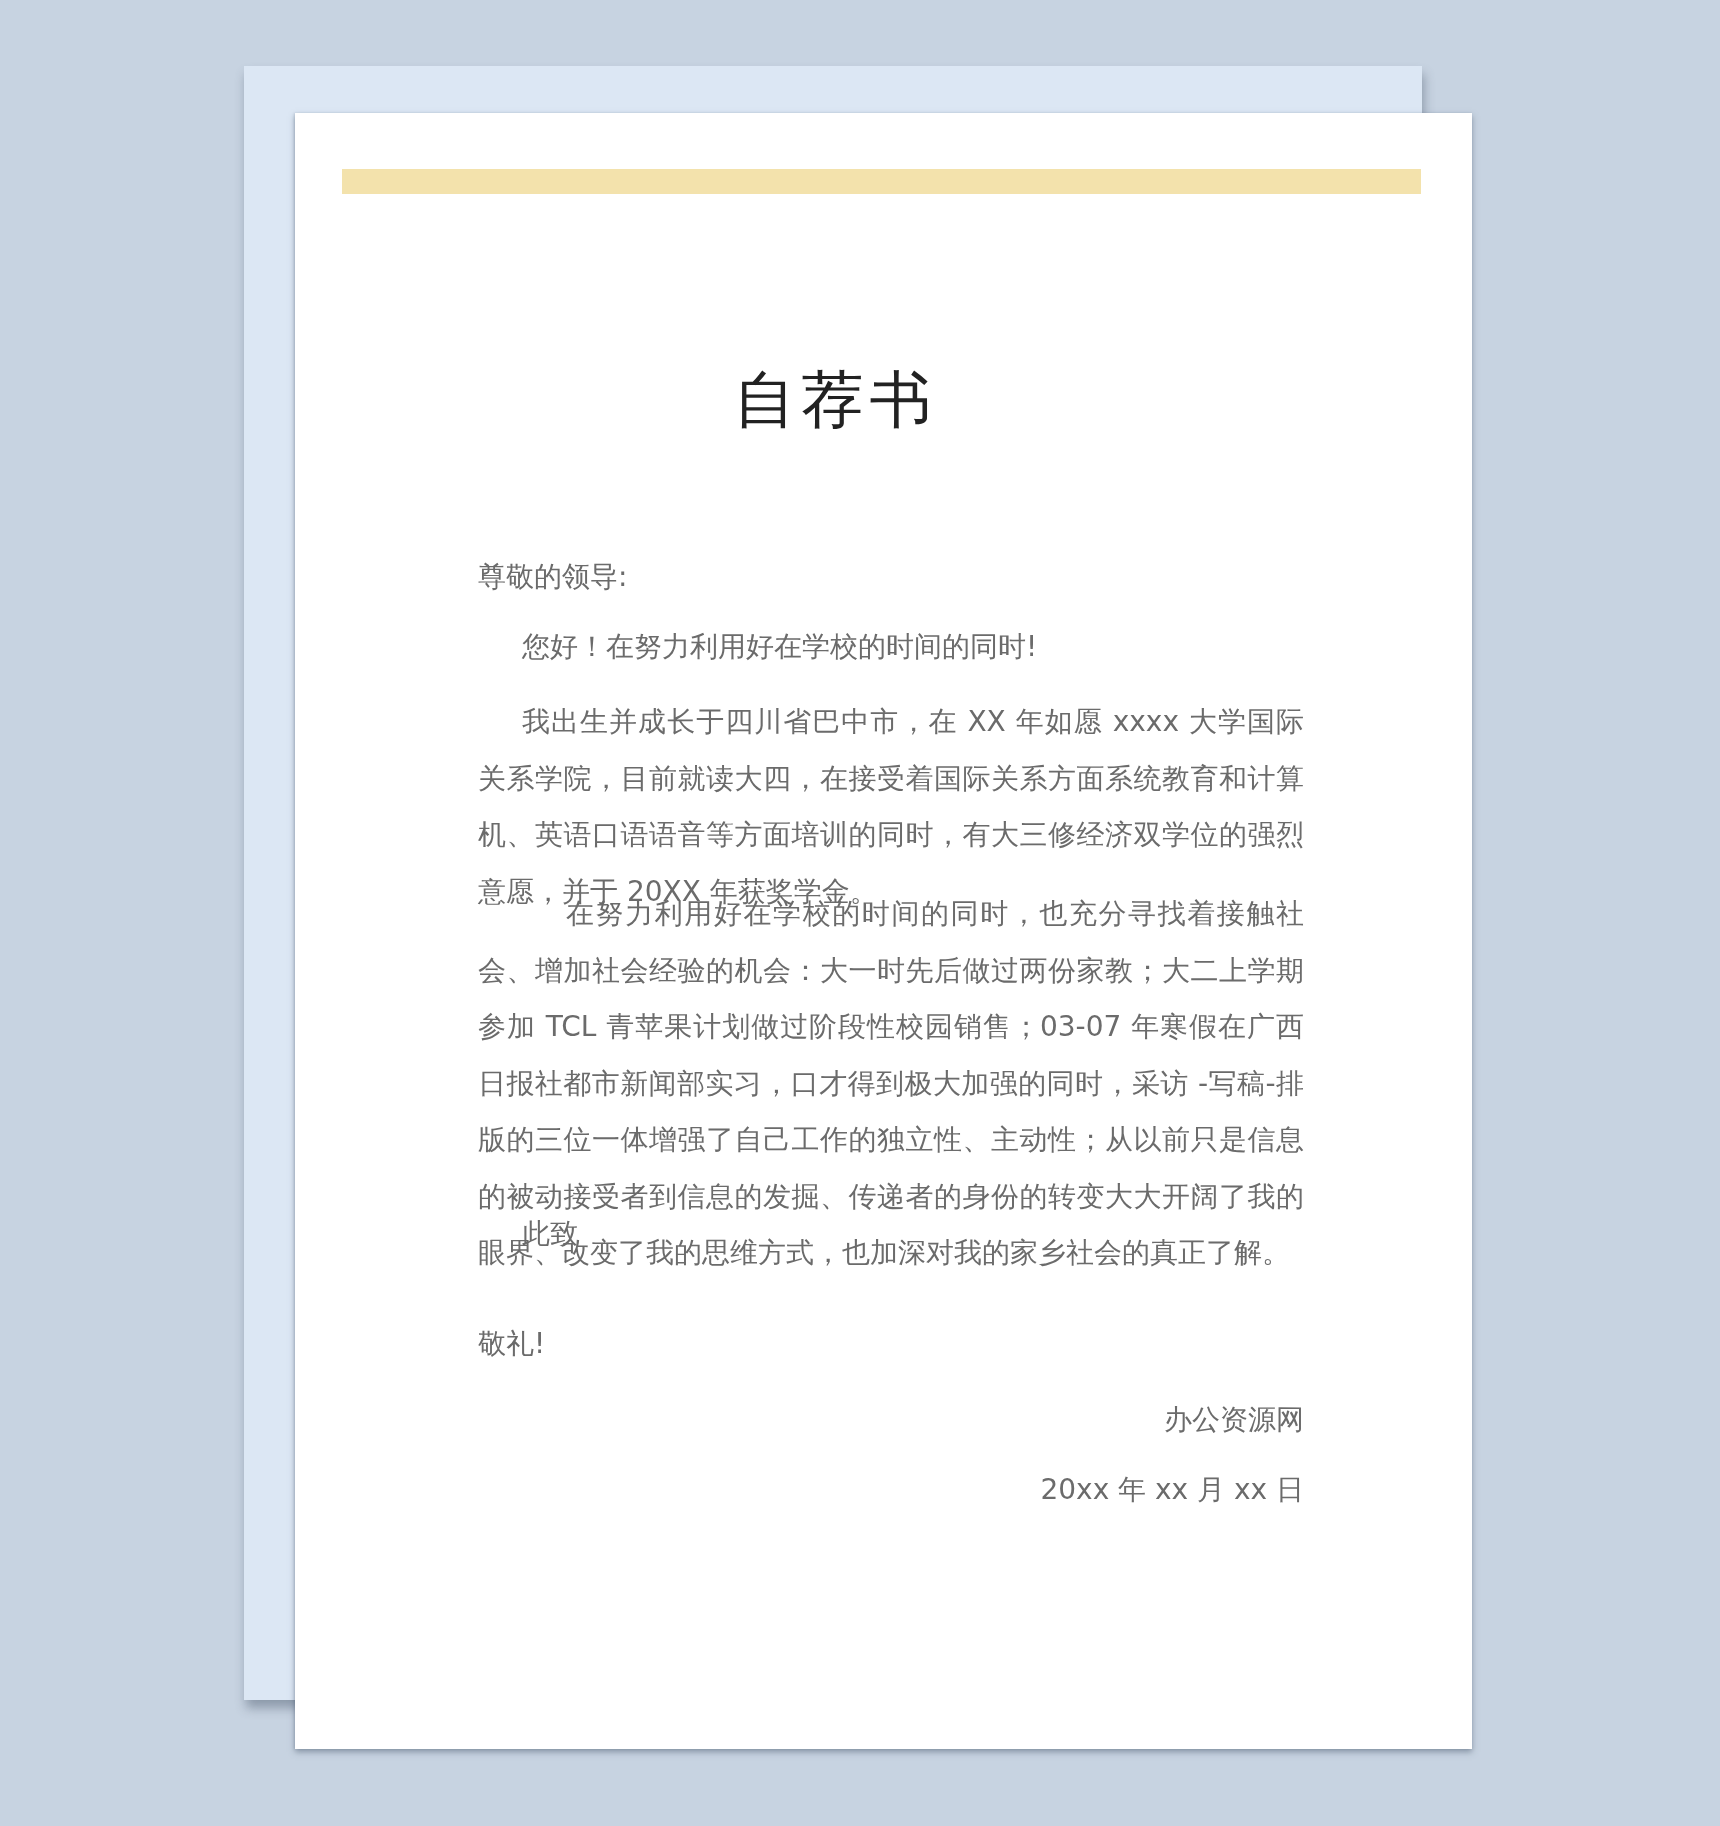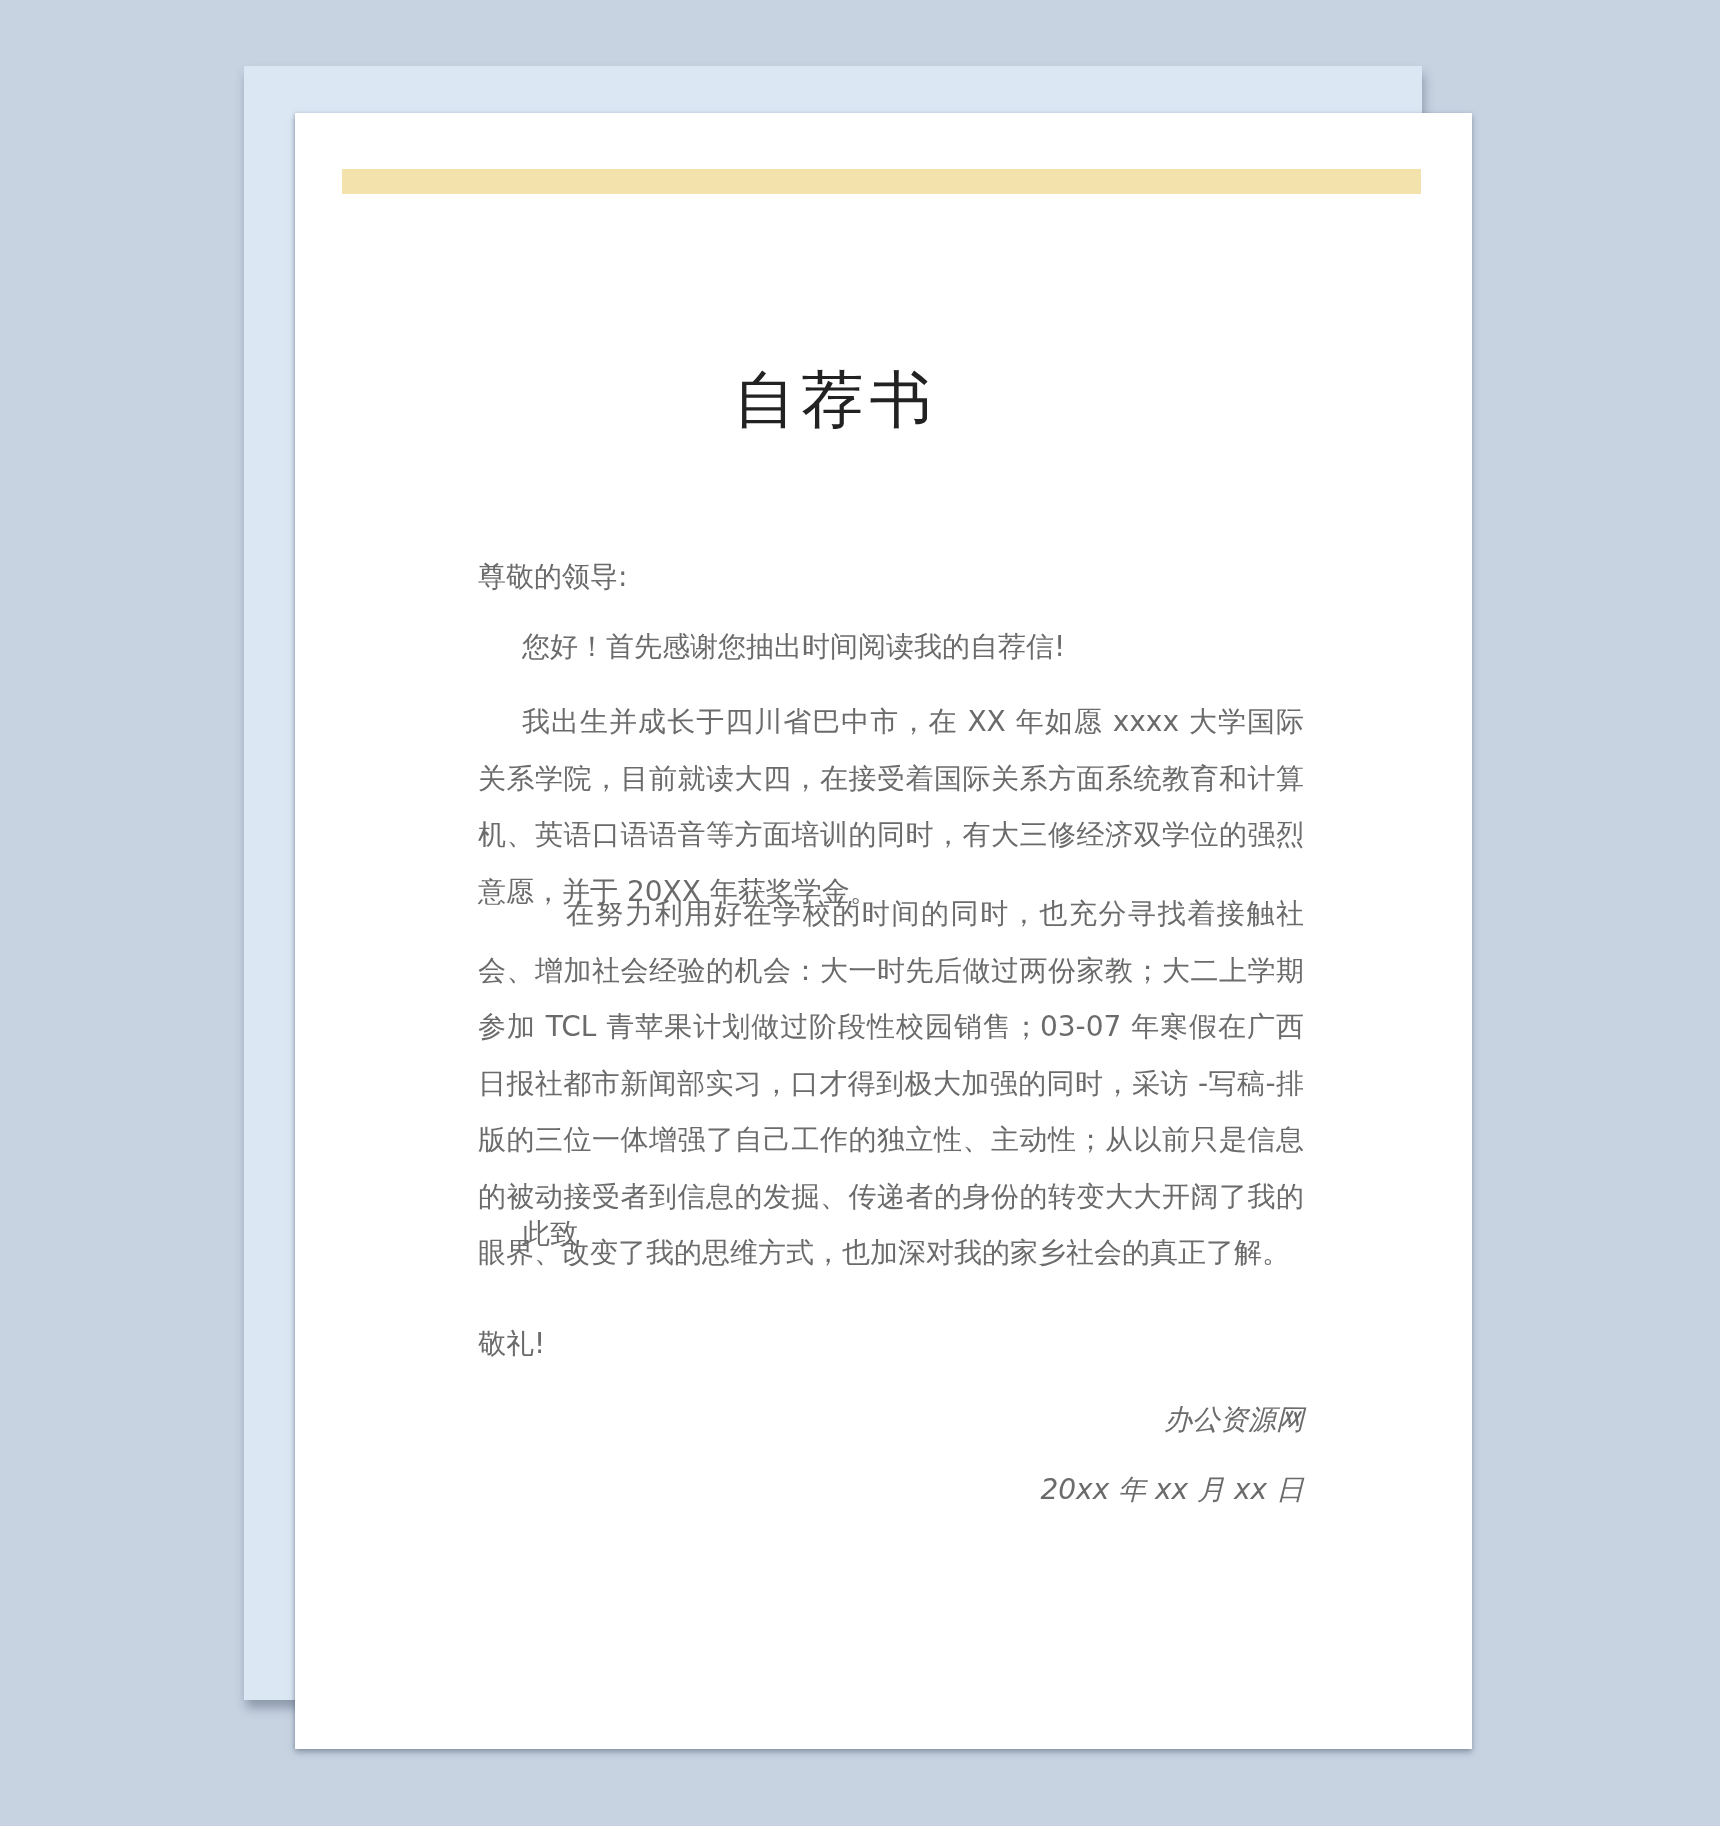--- a/index.html
+++ b/index.html
@@ -62,35 +62,34 @@
       font-size: 28px;
       line-height: 56.5px;
       margin: 0;
       letter-spacing: 0px;
       text-align: justify;
     }
     .indent2 { text-indent: 44px; }
     .indent4 { text-indent: 88px; }
     .right {
       text-align: right;
-      font-style: italic;
     }
   </style>
 </head>
 <body>
 
 <div class="back-sheet"></div>
 <div class="front-sheet"></div>
 <div class="accent-bar"></div>
 
 <h1 class="title">自荐书</h1>
 
 <p class="body-text" style="top:549px;">尊敬的领导:</p>
 
-<p class="body-text indent2" style="top:619px;">您好！首先感谢您抽出时间阅读我的自荐信!</p>
+<p class="body-text indent2" style="top:619px;">您好！在努力利用好在学校的时间的同时!</p>
 
 <p class="body-text indent2" style="top:694px;">我出生并成长于四川省巴中市，在 XX 年如愿 xxxx 大学国际关系学院，目前就读大四，在接受着国际关系方面系统教育和计算机、英语口语语音等方面培训的同时，有大三修经济双学位的强烈意愿，并于 20XX 年获奖学金。</p>
 
 <p class="body-text indent4" style="top:886px;">在努力利用好在学校的时间的同时，也充分寻找着接触社会、增加社会经验的机会：大一时先后做过两份家教；大二上学期参加 TCL 青苹果计划做过阶段性校园销售；03-07 年寒假在广西日报社都市新闻部实习，口才得到极大加强的同时，采访 -写稿-排版的三位一体增强了自己工作的独立性、主动性；从以前只是信息的被动接受者到信息的发掘、传递者的身份的转变大大开阔了我的眼界、改变了我的思维方式，也加深对我的家乡社会的真正了解。</p>
 
 <p class="body-text indent2" style="top:1206px;">此致</p>
 
 <p class="body-text" style="top:1316px;">敬礼!</p>
 
 <p class="body-text right" style="top:1392px;">办公资源网</p>

